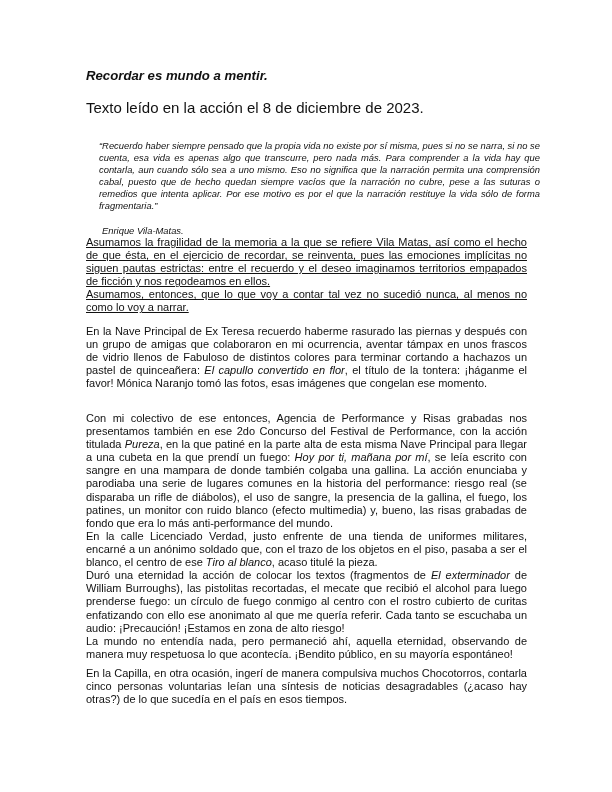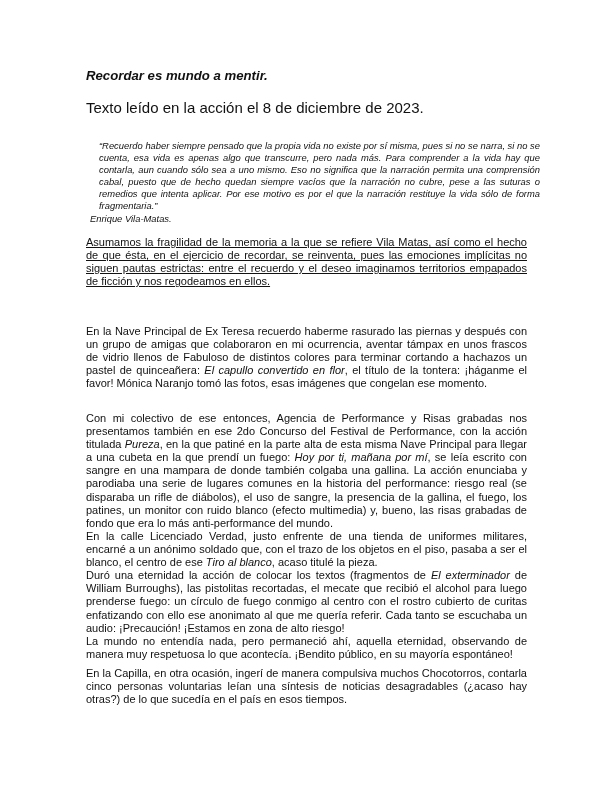--- a/index.html
+++ b/index.html
@@ -1,21 +1,21 @@
 <!DOCTYPE html>
 <html><head>
 <meta charset="utf-8">
 <style>
   html, body { margin: 0; padding: 0; background: #ffffff; }
   body { width: 612px; height: 792px; position: relative; overflow: hidden; font-family: "Liberation Sans", sans-serif; color: #111111; }
   .page { position: absolute; left: 86px; top: 0; width: 441px; }
   .title { position: absolute; top: 68px; left: 0; font-size: 13.2px; font-weight: bold; font-style: italic; margin: 0; white-space: nowrap; }
   .subtitle { position: absolute; top: 99px; left: 0; font-size: 15px; margin: 0; white-space: nowrap; }
   .quote { position: absolute; top: 127px; left: 0; width: 441px; font-size: 9.4px; font-style: italic; line-height: 12.1px; margin: 13px; text-align: justify; }
-  .author { position: absolute; top: 209px; left: 0; font-size: 9.4px; font-style: italic; margin: 4px; white-space: nowrap; }
+  .author { position: absolute; top: 209px; left: 0; font-size: 9.4px; font-style: italic; margin: 16px; white-space: nowrap; }
   .para { position: absolute; left: 0; width: 441px; font-size: 11px; line-height: 13.1px; margin: 0; text-align: justify; }
   .para .ln { display: block; }
   .para .ln.last { text-align: left; }
   .p1 { top: 236px; text-decoration: underline; }
   .p2 { top: 325px; }
   .p3 { top: 412px; }
   .p4 { top: 530px; }
   .p5 { top: 667px; }
   em { }
 </style>
@@ -23,20 +23,21 @@
 <body>
 
 <div class="page">
   <h1 class="title">Recordar es mundo a mentir.</h1>
   <p class="subtitle">Texto leído en la acción el 8 de diciembre de 2023.</p>
   <p class="quote">“Recuerdo haber siempre pensado que la propia vida no existe por sí misma, pues si no se narra, si no se cuenta, esa vida es apenas algo que transcurre, pero nada más. Para comprender a la vida hay que contarla, aun cuando sólo sea a uno mismo. Eso no significa que la narración permita una comprensión cabal, puesto que de hecho quedan siempre vacíos que la narración no cubre, pese a las suturas o remedios que intenta aplicar. Por ese motivo es por el que la narración restituye la vida sólo de forma fragmentaria.”</p>
   <p class="author">Enrique Vila-Matas.</p>
 
   <div class="para p1">
     <span class="ln last" style="text-align:justify;text-align-last:left;">Asumamos la fragilidad de la memoria a la que se refiere Vila Matas, así como el hecho de que ésta, en el ejercicio de recordar, se reinventa, pues las emociones implícitas no siguen pautas estrictas: entre el recuerdo y el deseo imaginamos territorios empapados de ficción y nos regodeamos en ellos.</span>
+    <span class="ln last" style="text-align:justify;text-align-last:left;">Asumamos, entonces, que lo que voy a contar tal vez no sucedió nunca, al menos no como lo voy a narrar.</span>
   </div>
 
   <p class="para p2" style="text-align-last:left;">
     <span>En la Nave Principal de Ex Teresa recuerdo haberme rasurado las piernas y después con un grupo de amigas que colaboraron en mi ocurrencia, aventar támpax en unos frascos de vidrio llenos de Fabuloso de distintos colores para terminar cortando a hachazos un pastel de quinceañera: </span><em>El capullo convertido en flor</em><span>, el título de la tontera: ¡háganme el favor! Mónica Naranjo tomó las fotos, esas imágenes que congelan ese momento.</span>
   </p>
 
   <p class="para p3" style="text-align-last:left;">
     <span>Con mi colectivo de ese entonces, Agencia de Performance y Risas grabadas nos presentamos también en ese 2do Concurso del Festival de Performance, con la acción titulada </span><em>Pureza</em><span>, en la que patiné en la parte alta de esta misma Nave Principal para llegar a una cubeta en la que prendí un fuego: </span><em>Hoy por ti, mañana por mí</em><span>, se leía escrito con sangre en una mampara de donde también colgaba una gallina. La acción enunciaba y parodiaba una serie de lugares comunes en la historia del performance: riesgo real (se disparaba un rifle de diábolos), el uso de sangre, la presencia de la gallina, el fuego, los patines, un monitor con ruido blanco (efecto multimedia) y, bueno, las risas grabadas de fondo que era lo más anti-performance del mundo.</span>
   </p>
 

